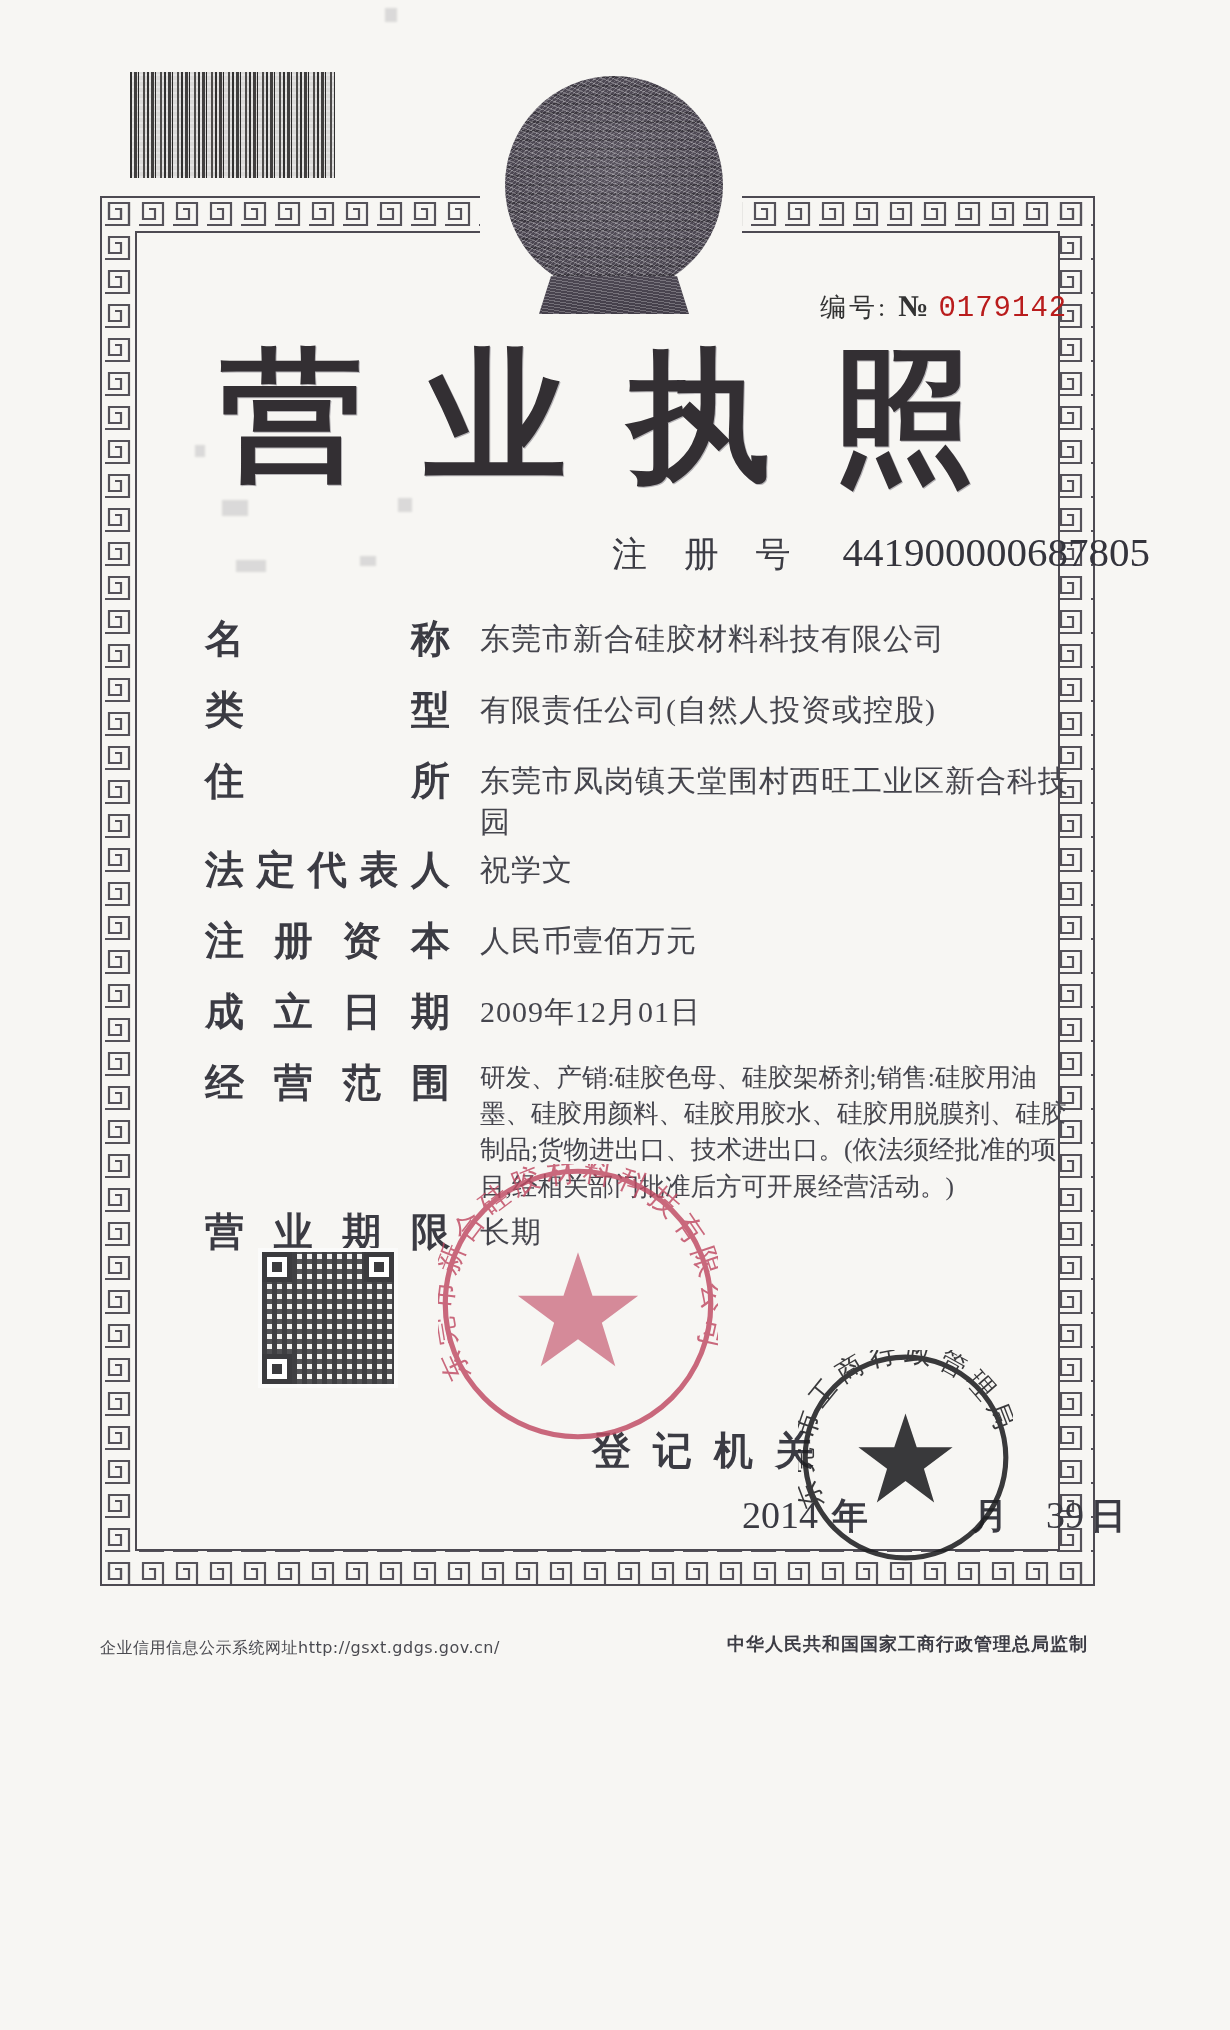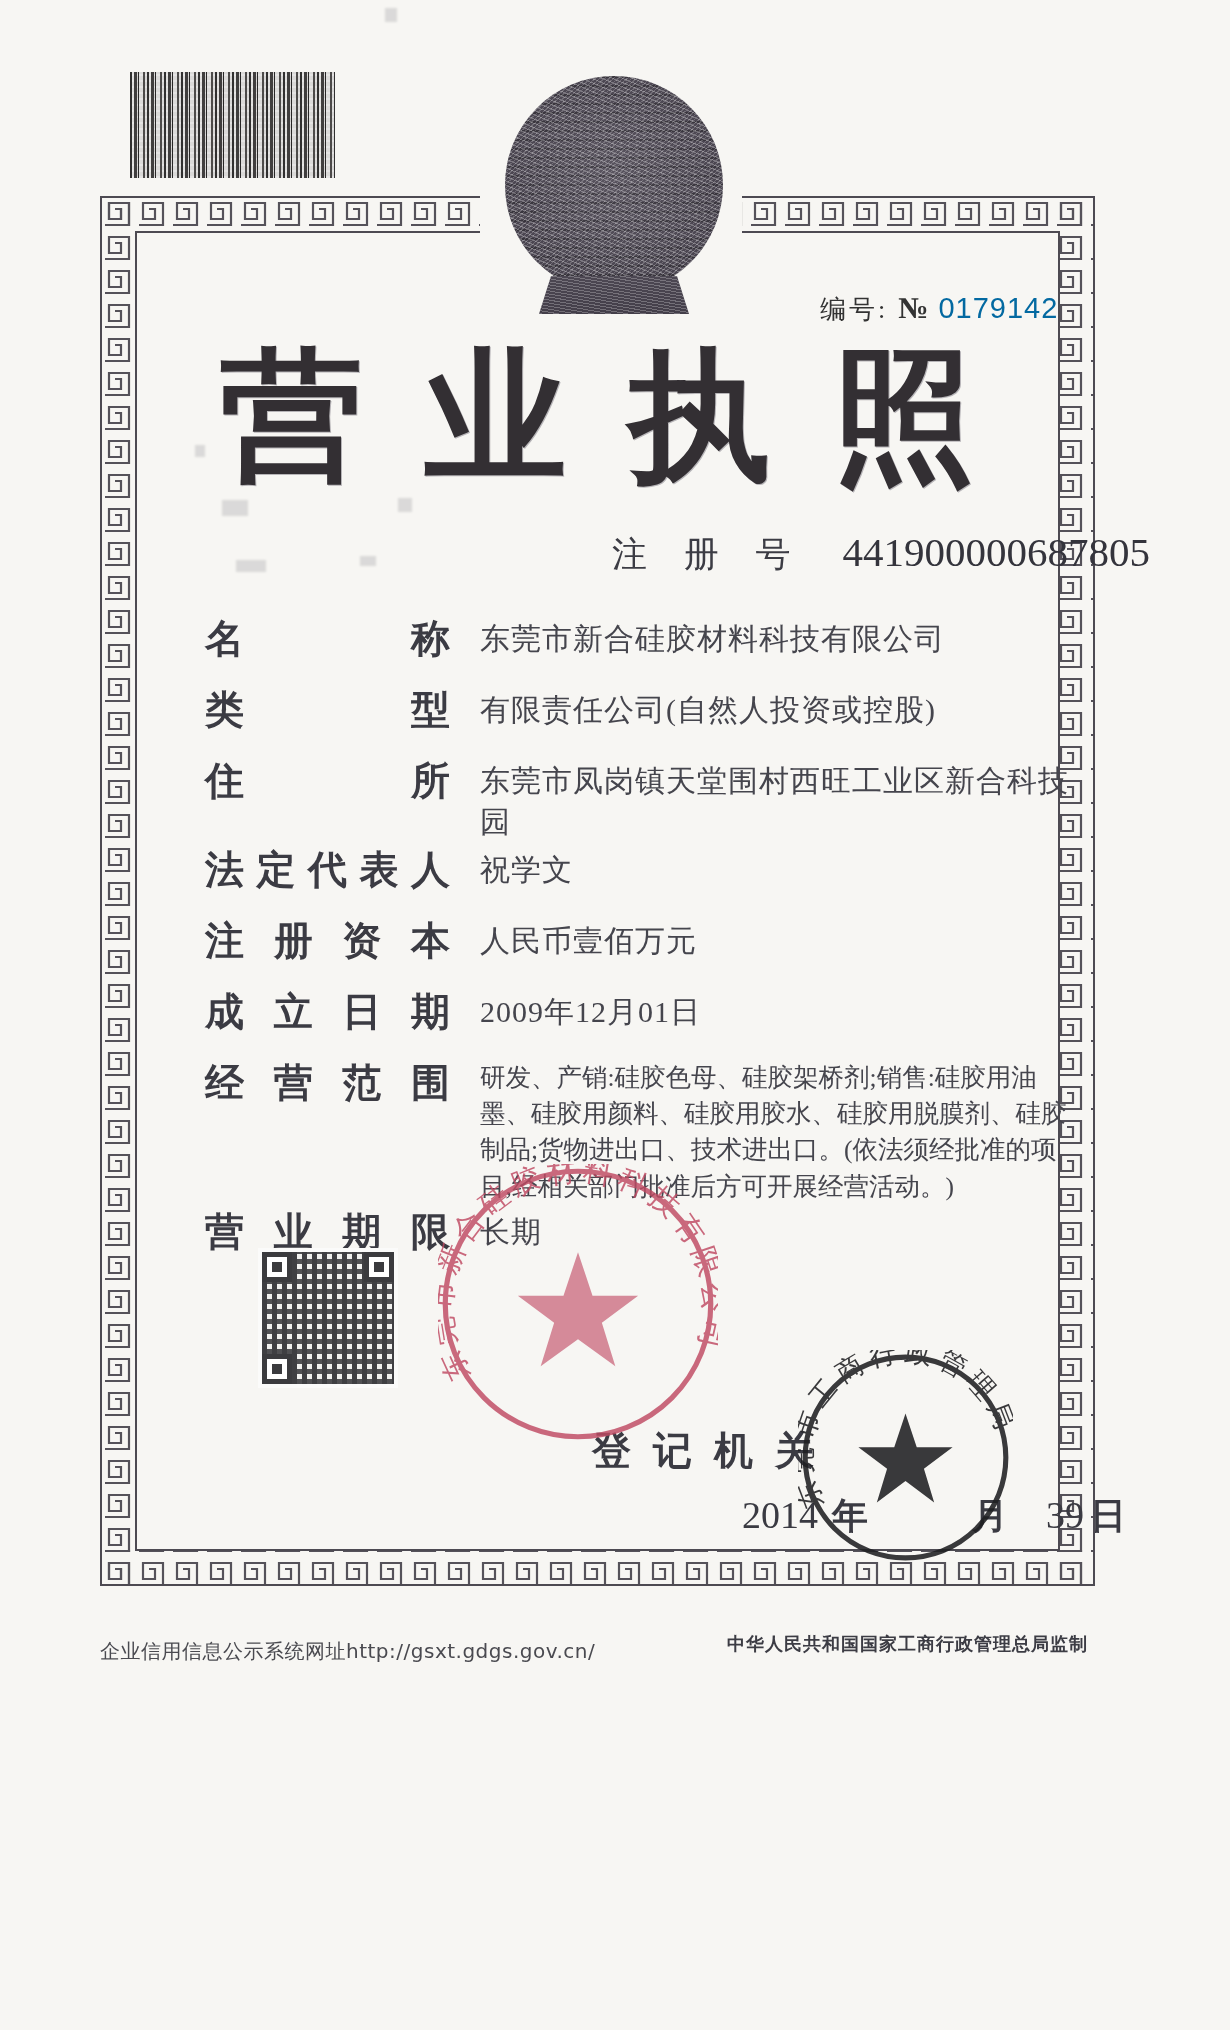--- a/index.html
+++ b/index.html
@@ -35,21 +35,21 @@
     background-image:
       repeating-linear-gradient(10deg, rgba(255,255,255,.25) 0 1px, transparent 1px 3px),
       linear-gradient(#4c4752,#433e49);
   }
   
   .frame { position:absolute; left:100px; top:196px; z-index:1; }
   
   .serial { position:absolute; left:820px; top:248px; width:270px; display:flex; align-items:baseline; gap:10px; z-index:4; color:#333; }
   .serial-label { font-size:26px; letter-spacing:3px; }
   .serial-numero { font-size:30px; font-weight:bold; }
-  .serial-number { font-size:29px; font-family:Liberation Sans, sans-serif; letter-spacing:1px; color:#0369a1;margin-top:44px; }
+  .serial-number { font-size:29px; font-family:Liberation Mono, monospace; letter-spacing:1px; color:#b91c1c;margin-top:44px; }
   
   .title {
     position:absolute; left:100px; top:322px; width:995px; text-align:center;
     font-size:142px; font-weight:900; letter-spacing:62px; padding-left:62px;
     color:#332f33; text-shadow:1px 1px 0 rgba(120,115,125,.5); z-index:4;
     font-family:"Liberation Serif", serif;
   }
   
   .regno { position:absolute; left:612px; top:528px; display:flex; align-items:baseline; gap:38px; z-index:4; }
   .regno-label { font-size:35px; letter-spacing:14px; color:#3c3c44; }
@@ -79,21 +79,21 @@
   .seal { position:absolute; z-index:6; }
   .seal-red { left:438px; top:1164px; opacity:.82; }
   .seal-black { left:798px; top:1350px; opacity:.88; }
   
   .registrar { position:absolute; left:592px; top:1424px; font-size:39px; font-weight:bold; letter-spacing:22px; color:#3b3b43; z-index:4; }
   .issue-date { position:absolute; left:742px; top:1492px; display:flex; align-items:baseline; z-index:4; color:#3a3a42;text-align:center; }
   .issue-date .num { font-size:38px; font-family:"Liberation Serif", serif; }
   .issue-date .cjk { font-size:36px; font-weight:bold; }
   .sp1 { width:14px; } .sp2 { width:104px; } .sp3 { width:38px; } .sp4 { width:6px; }
   
-  .footer-left { position:absolute; left:100px; top:1638px; font-size:20px; color:#4a4a50; letter-spacing:.5px; z-index:4; font-family:"DejaVu Sans", sans-serif; }
+  .footer-left { position:absolute; left:100px; top:1638px; font-size:16px; color:#4a4a50; letter-spacing:.5px; z-index:4; font-family:"DejaVu Sans", sans-serif; }
   .footer-right { position:absolute; right:142px; top:1632px; font-size:18px; font-weight:bold; color:#3c3c44; letter-spacing:1px; z-index:4; }
   
   .noise { position:absolute; background:rgba(90,90,100,.18); filter:blur(1px); z-index:2; }
   .n1 { left:222px; top:500px; width:26px; height:16px; }
   .n2 { left:398px; top:498px; width:14px; height:14px; }
   .n3 { left:236px; top:560px; width:30px; height:12px; }
   .n4 { left:360px; top:556px; width:16px; height:10px; }
   .n5 { left:385px; top:8px;  width:12px; height:14px; }
   .n6 { left:195px; top:445px; width:10px; height:12px; }
 </style>

